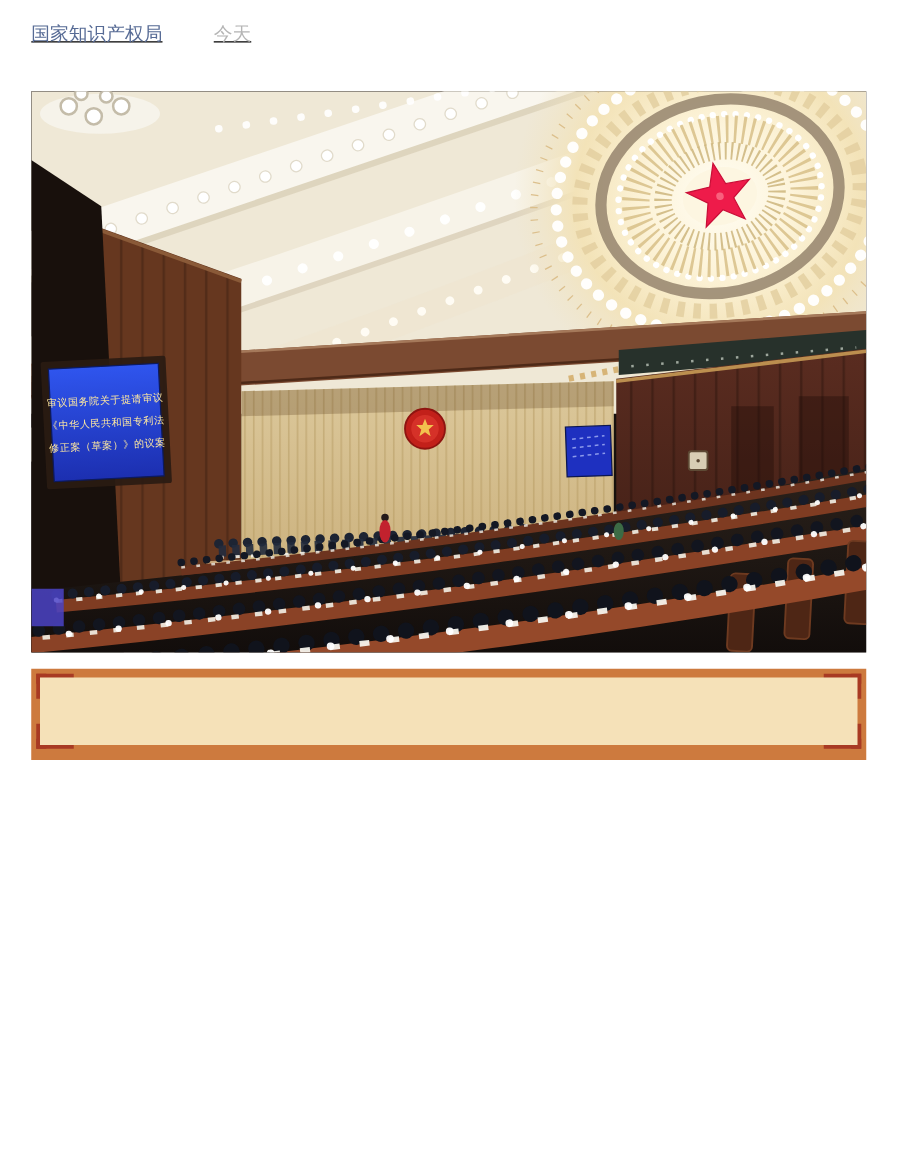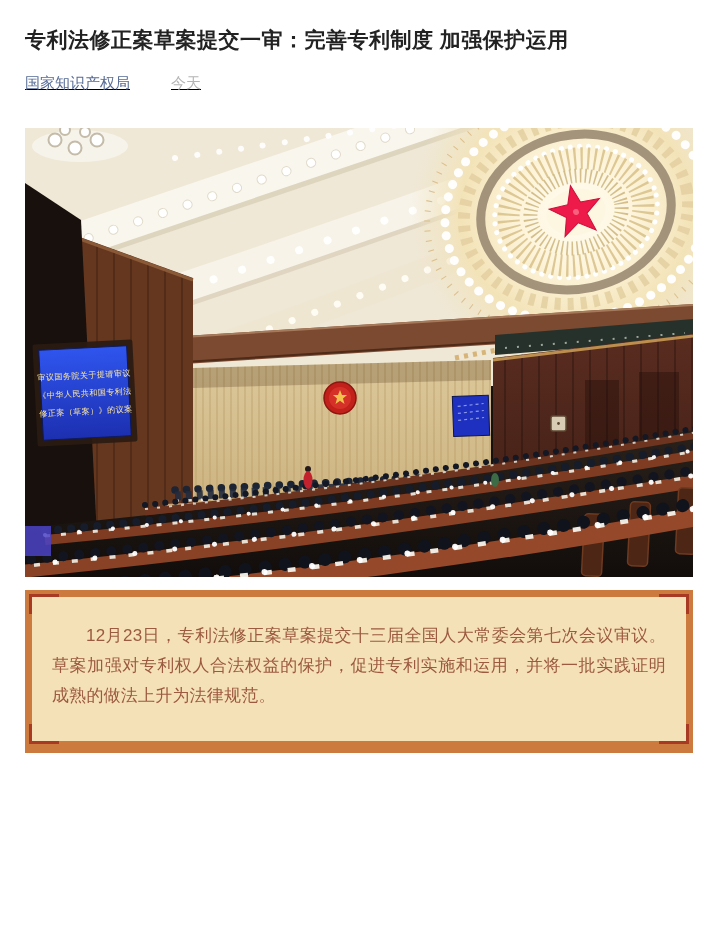--- a/index.html
+++ b/index.html
@@ -42,21 +42,20 @@
     text-align:justify; letter-spacing:.2px;
   }
   .quote-inner p + p{margin-top:20px;}
   .screen-line{font-size:8px; fill:#ffe9a0; letter-spacing:.5px;}
 </style>
 </head>
 <body>
 
 <div class="article">
 
-  <h1 class="article-title">专利法修正案草案提交一审：完善专利制度 加强保护运用</h1>
 
   <div class="byline">
     <span class="author">国家知识产权局</span>
     <span class="date">今天</span>
   </div>
 
   <div class="photo-wrap">
     <svg width="668" height="449" viewBox="0 0 668 449" xmlns="http://www.w3.org/2000/svg">
       <defs>
         <radialGradient id="glow">
@@ -222,18 +221,17 @@
     </svg>
   </div>
 
   <div class="quote-block">
     <div class="quote-outer">
       <div class="corner tl"></div>
       <div class="corner tr"></div>
       <div class="corner bl"></div>
       <div class="corner br"></div>
       <div class="quote-inner">
-        <p>12月23日，专利法修正案草案提交十三届全国人大常委会第七次会议审议。草案加强对专利权人合法权益的保护，促进专利实施和运用，并将一批实践证明成熟的做法上升为法律规范。</p>
       </div>
     </div>
   </div>
 
 </div>
 
 </body></html>

